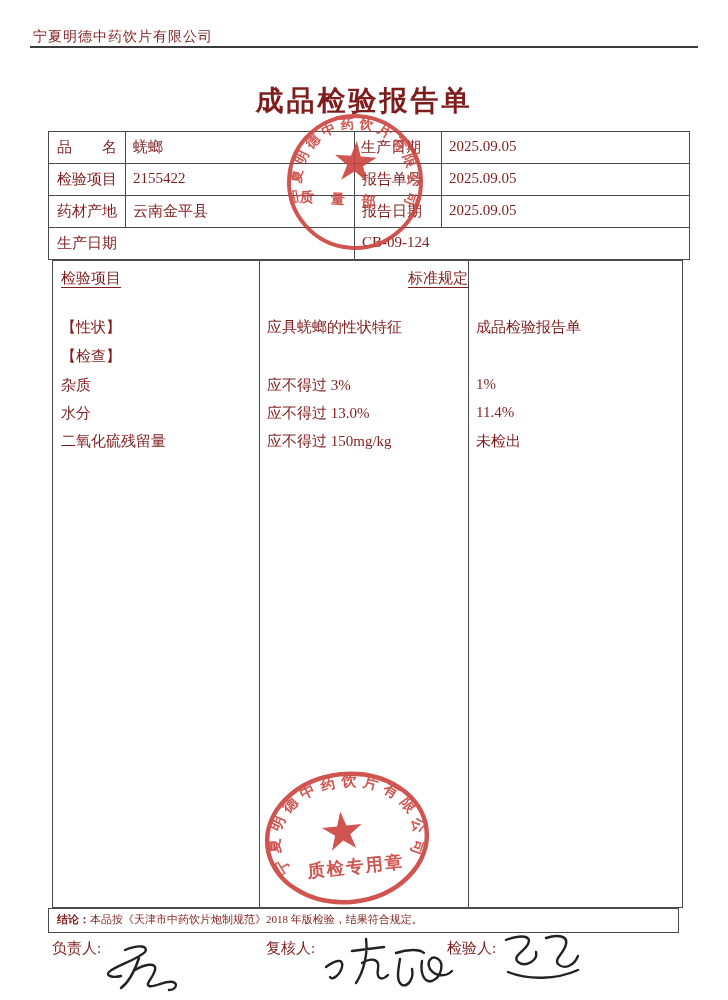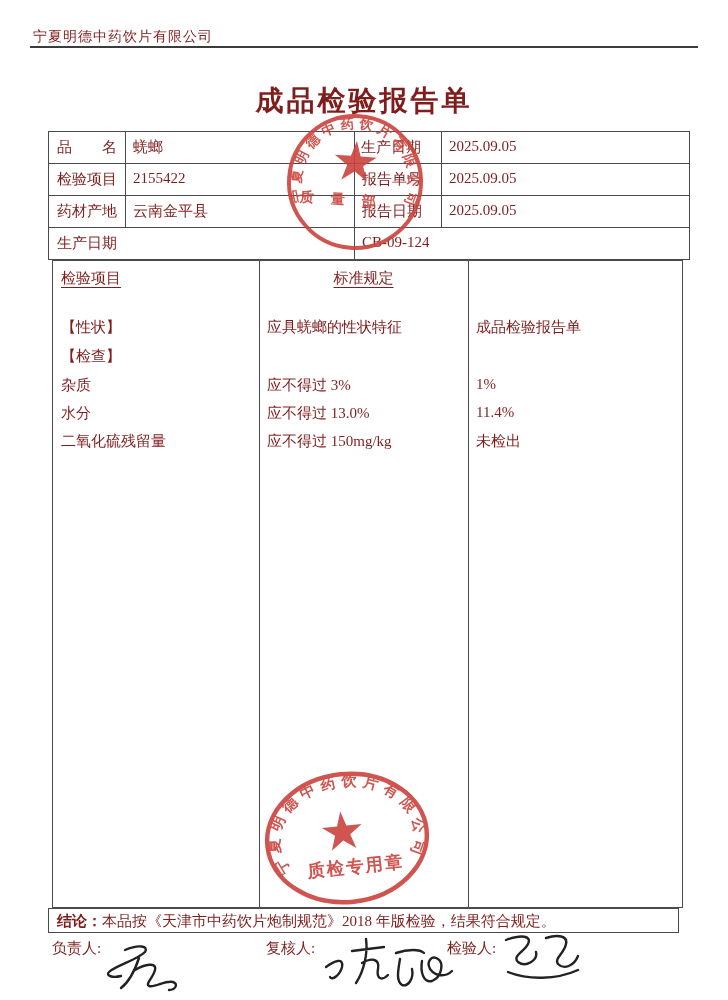--- a/index.html
+++ b/index.html
@@ -11,26 +11,26 @@
   .abs{position:absolute;}
   .hdr-company{left:33px;top:28px;font-size:14px;letter-spacing:1px;}
   .hdr-code{right:28px;top:28px;font-size:13.5px;}
   .hdr-rule{left:30px;top:46px;width:668px;height:2px;background:#3c3c3c;}
   .doc-title{left:0;top:82px;width:728px;text-align:center;font-size:28px;font-weight:bold;letter-spacing:3px;}
   
   .tbl{border:1px solid #4a4a4a;box-sizing:border-box;}
   .hl{position:absolute;left:0;width:100%;height:1px;background:#4a4a4a;}
   .vl{position:absolute;top:0;width:1px;background:#4a4a4a;}
   .cell{position:absolute;font-size:15px;white-space:nowrap;}
-  .ctr{text-align:center;}
+  .ctr{text-align:right;}
   .uline{text-decoration:underline;text-underline-offset:4px;}
   .info-table{left:48px;top:131px;width:642px;height:129px;text-align:center;}
   .insp-table{left:52px;top:260px;width:631px;height:648px;}
   .concl-row{left:48px;top:908px;width:631px;height:25px;border:1px solid #4a4a4a;box-sizing:border-box;}
-  .concl-text{position:absolute;left:8px;top:3px;font-size:15px;white-space:nowrap;}
+  .concl-text{position:absolute;left:8px;top:3px;font-size:11px;white-space:nowrap;}
   .sig-label{font-size:15px;}
   .stamp{opacity:.9;pointer-events:none;}
   .sig{pointer-events:none;}
 </style>
 </head>
 <body>
 
 <div class="page">
 
   <div class="abs hdr-company">宁夏明德中药饮片有限公司</div>

